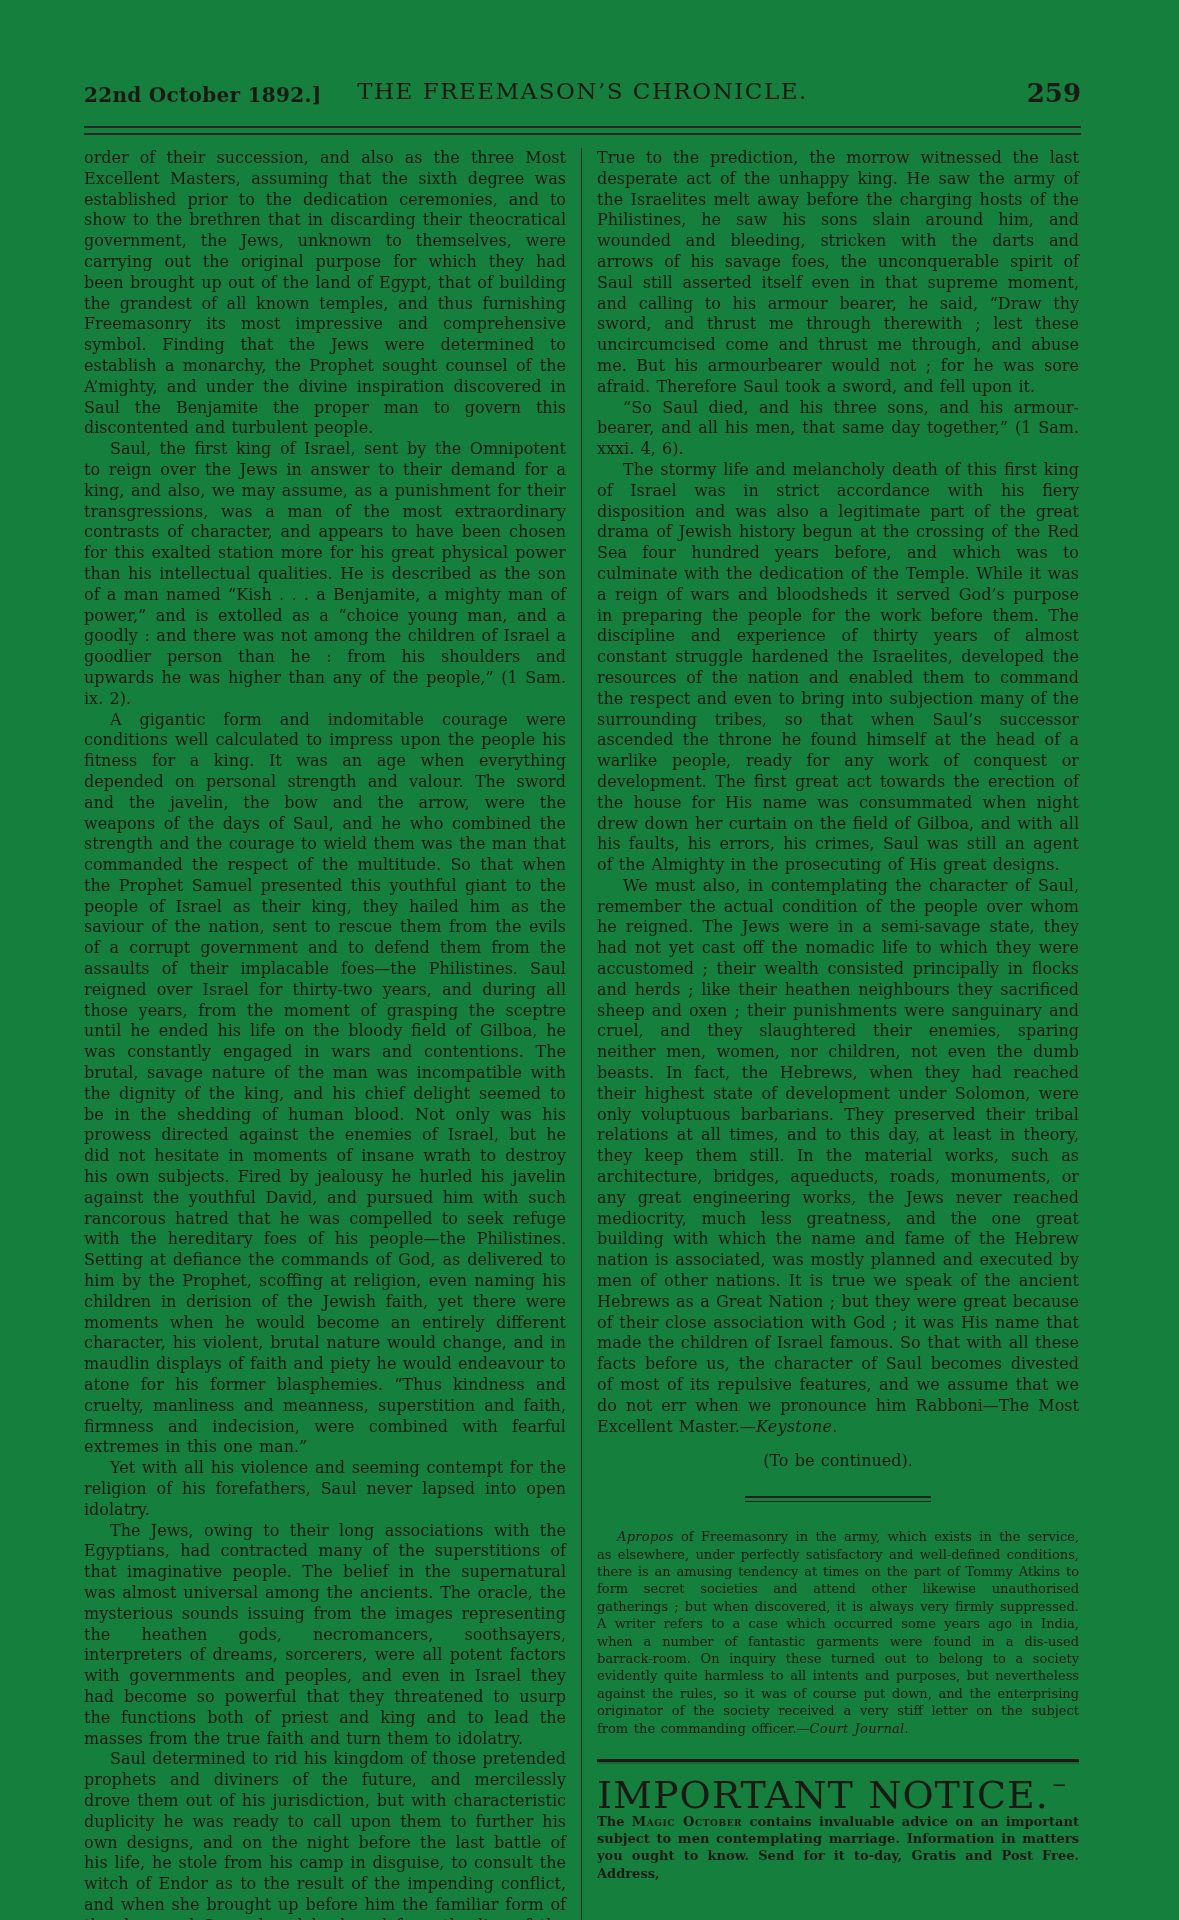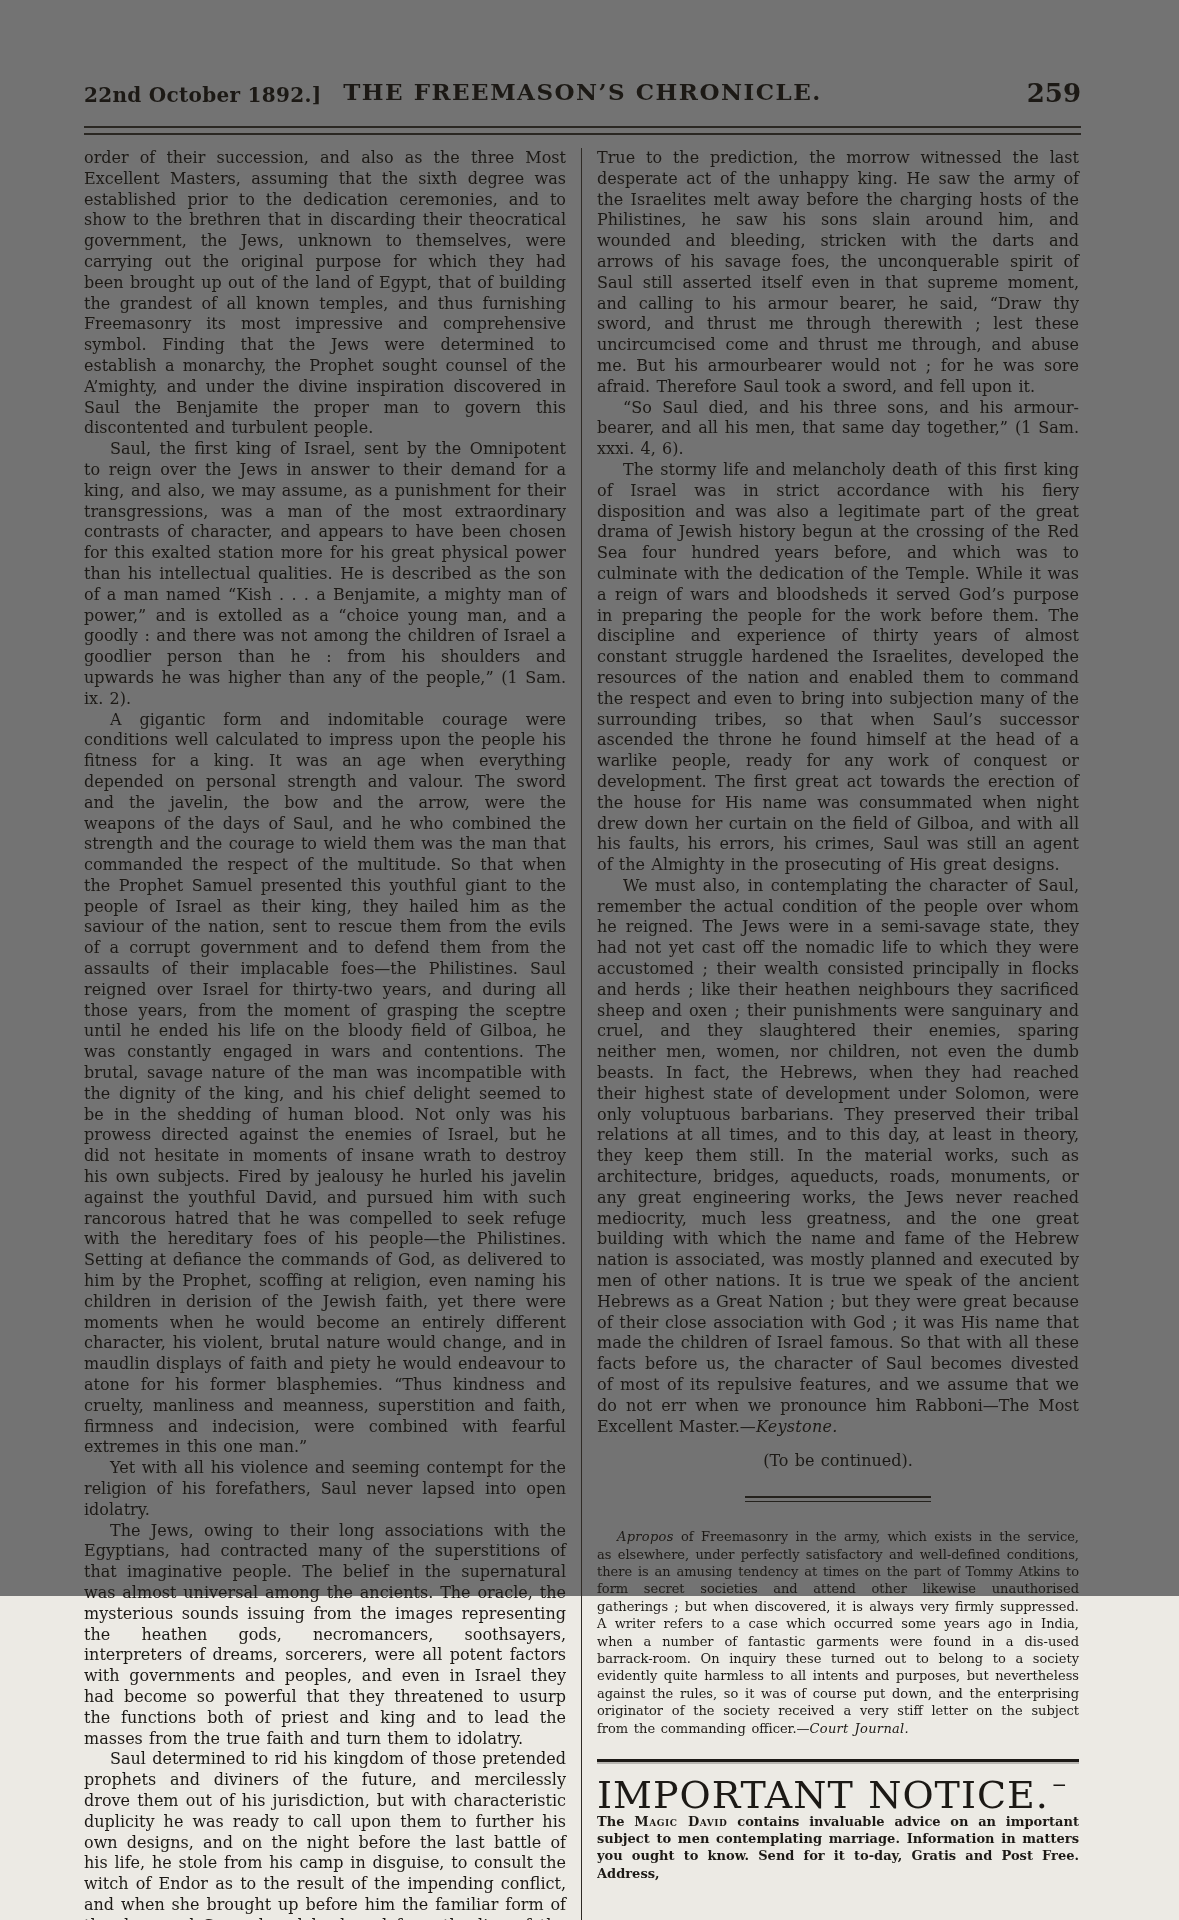--- a/index.html
+++ b/index.html
@@ -5,35 +5,35 @@
   html,body{margin:0;padding:0;}
   body{
     width:1179px;height:1920px;
     background:#eceae4;
     font-family:"DejaVu Serif","Liberation Serif",serif;
     color:#1c1915;
     overflow:hidden;
   }
   .page{
     position:relative;
-    width:1179px;height:1596px;
-    background:#737373;
+    width:1179px;height:1920px;
+    background:#15803d;
     box-sizing:border-box;
     padding:78px 98px 0 84px;
   }
   
   .hdr{
     position:relative;
     display:flex;align-items:baseline;justify-content:space-between;
     height:34px;
   }
   .hdr-date{font-size:20px;font-weight:bold;letter-spacing:.3px;}
   .hdr-title{
     position:absolute;left:0;right:0;text-align:center;
-    font-size:23px;font-weight:bold;letter-spacing:1.5px;
+    font-size:23px;font-weight:normal;letter-spacing:1.5px;
   }
   .hdr-page{font-size:26px;font-weight:bold;}
   .hdr-rule{
     margin-top:14px;height:5px;
     border-top:2px solid #2a2722;
     border-bottom:2px solid #2a2722;
   }
   
   .cols{
     display:flex;align-items:stretch;
@@ -128,18 +128,18 @@
       <p class="centered" data-bind="column2.continued">(To be continued).</p>
 
       <div class="short-rule"></div>
 
       <p class="small-text apropos"><i data-bind="column2.apropos.lead">Apropos</i><span data-bind="column2.apropos.text"> of Freemasonry in the army, which exists in the service, as elsewhere, under perfectly satisfactory and well-defined conditions, there is an amusing tendency at times on the part of Tommy Atkins to form secret societies and attend other likewise unauthorised gatherings ; but when discovered, it is always very firmly suppressed.  A writer refers to a case which occurred some years ago in India, when a number of fantastic garments were found in a dis-used barrack-room.  On inquiry these turned out to belong to a society evidently quite harmless to all intents and purposes, but nevertheless against the rules, so it was of course put down, and the enterprising originator of the society received a very stiff letter on the subject from the commanding officer.—</span><i data-bind="column2.apropos.source">Court Journal.</i></p>
 
       <div class="notice-rule"></div>
 
       <div class="notice">
         <span class="notice-title" data-bind="column2.notice.title">IMPORTANT NOTICE.</span>
-        <div class="notice-body"><span data-bind="column2.notice.lead_in">—The </span><span class="sc" data-bind="column2.notice.brand">Magic David</span><span data-bind="column2.notice.text"> contains invaluable advice on an important subject to men contemplating marriage.  Information in matters you ought to know.  Send for it to-day, Gratis and Post Free.  Address, </span></div>
+        <div class="notice-body"><span data-bind="column2.notice.lead_in">—The </span><span class="sc" data-bind="column2.notice.brand">Magic October</span><span data-bind="column2.notice.text"> contains invaluable advice on an important subject to men contemplating marriage.  Information in matters you ought to know.  Send for it to-day, Gratis and Post Free.  Address, </span></div>
       </div>
     </div>
 
   </div>
 </div>
 
 </body></html>

